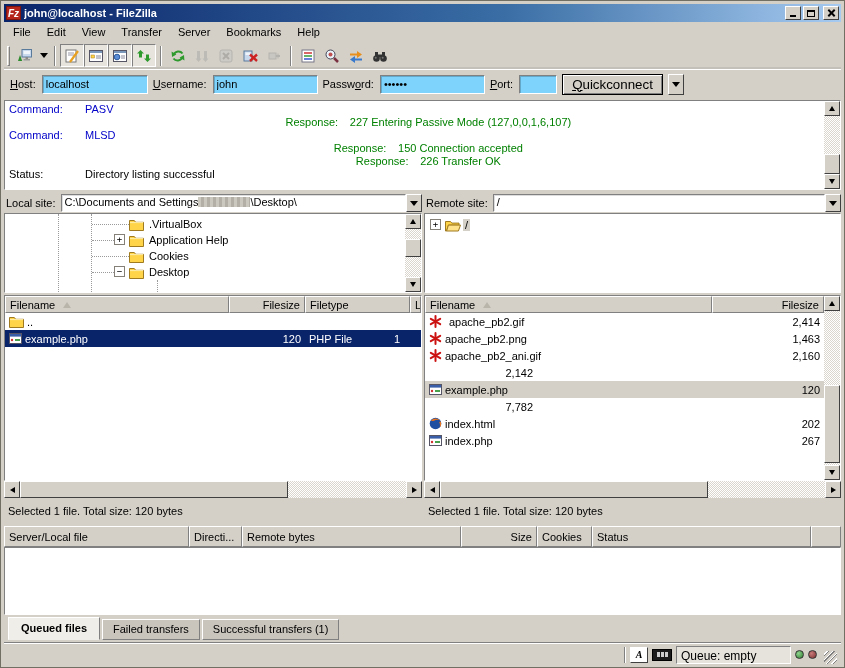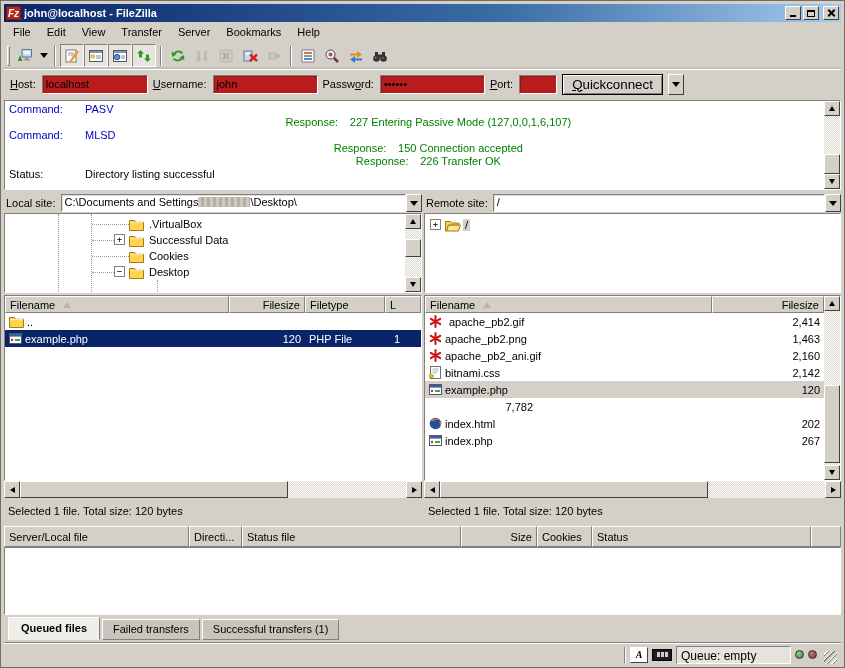--- a/index.html
+++ b/index.html
@@ -32,21 +32,21 @@
   .tri { width:0; height:0; display:inline-block; }
   .tri-down { border-left:4px solid transparent; border-right:4px solid transparent; border-top:5px solid #000; }
   .tri-up-s  { border-left:3px solid transparent; border-right:3px solid transparent; border-bottom:5px solid #000; }
   .tri-down-s{ border-left:3px solid transparent; border-right:3px solid transparent; border-top:5px solid #000; }
   .tri-left-s{ border-top:3px solid transparent; border-bottom:3px solid transparent; border-right:5px solid #000; }
   .tri-right-s{border-top:3px solid transparent; border-bottom:3px solid transparent; border-left:5px solid #000; }
 
   
   .quickbar { height:29px; flex:0 0 29px; display:flex; align-items:center; gap:5px; padding:0 6px; border-top:1px solid #fff; box-shadow:0 -2px 0 #80808033; }
   .qc-label { white-space:nowrap; margin-right:1px; }
-  .field { background:#b91c1c; border:1px solid; border-color:#808080 #fff #fff #808080; box-shadow:inset 1px 1px 0 #00000033; }
+  .field { background:#7dd3fc; border:1px solid; border-color:#808080 #fff #fff #808080; box-shadow:inset 1px 1px 0 #00000033; }
   input.qc { height:19px; padding:2px 3px; font:11px "Liberation Sans",sans-serif; outline:none; }
   .qc-btn { height:21px; padding:2px 9px 3px; background:#D4D0C8; border:1px solid #000; box-shadow:inset 1px 1px 0 #fff, inset -1px -1px 0 #808080; white-space:nowrap; }
   .qc-dd  { height:21px; width:16px; background:#D4D0C8; border:1px solid; border-color:#fff #404040 #404040 #fff; display:flex; align-items:center; justify-content:center; }
 
   
   .log { height:90px; flex:0 0 90px; margin-top:2px; background:#fff; border:1px solid; border-color:#808080 #fff #fff #808080; position:relative; overflow:hidden; }
   .log-inner { padding:2px 4px; }
   .log-line { line-height:13px; white-space:nowrap; }
   .log-label { display:inline-block; width:76px; }
   .c-command { color:#0000C8; } .c-response { color:#008000;text-align:center; } .c-status { color:#000; }
@@ -370,21 +370,21 @@
           </div>
           <div class="tree-row" style="position: absolute; left: 0px; right: 16px; top: 18px;">
             <span class="tconn" style="left: 87px; width: 22px;"></span>
             <span class="expander" style="left: 109px;">+</span>
             <span class="ficon tree-ficon" style="left: 124px;">
               <svg width="15" height="13" viewBox="0 0 15 13">
                 <path d="M.5 2.5h4.8l1.4 1.8h7.8v8.2H.5z" fill="#FFD448" stroke="#A07A1E"></path>
                 <path d="M1 4.6h13" stroke="#FFEFAE"></path>
               </svg>
             </span>
-            <span class="tree-label" style="left: 142px;">Successful Data</span>
+            <span class="tree-label" style="left: 142px;">Application Help</span>
           </div>
           <div class="tree-row" style="position: absolute; left: 0px; right: 16px; top: 34px;">
             <span class="tconn" style="left: 87px; width: 37px;"></span>
             <span class="ficon tree-ficon" style="left: 124px;">
               <svg width="15" height="13" viewBox="0 0 15 13">
                 <path d="M.5 2.5h4.8l1.4 1.8h7.8v8.2H.5z" fill="#FFD448" stroke="#A07A1E"></path>
                 <path d="M1 4.6h13" stroke="#FFEFAE"></path>
               </svg>
             </span>
             <span class="tree-label" style="left: 142px;">Cookies</span>
@@ -406,21 +406,21 @@
       <div class="list-outer">
         <div class="list-main">
           <div class="list-header" id="localhead">
               <div class="col-h" style="width: 224px;">
                 <span>Filename</span>
                 <span class="sort-tri"></span>
               </div>
               <div class="col-h right" style="width: 76px;">
                 <span>Filesize</span>
               </div>
-              <div class="col-h" style="width: 80px;">
+              <div class="col-h" style="width: 105px;">
                 <span>Filetype</span>
               </div>
               <div class="col-h" style="width: 33px;">
                 <span>L</span>
               </div>
             </div>
           <div class="list-body" id="localbody">
               <div class="file-row">
                 <div class="cell" style="width: 224px;">
                   <span class="ficon">
@@ -561,32 +561,20 @@
                       </g>
                     </svg>
                   </span>
                   <span>apache_pb2_ani.gif</span>
                 </div>
                 <div class="cell right" style="width: 112px;">
                   <span>2,160</span>
                 </div>
               </div>
               <div class="file-row">
-                <div class="cell" style="width: 287px;">
-                  <span class="ficon">
-                    <svg width="13" height="13" viewBox="0 0 13 13">
-                      <rect x="1.5" y="0.5" width="10" height="12" fill="#fff" stroke="#707070"></rect>
-                      <line x1="3.5" y1="3" x2="9.5" y2="3" stroke="#A8B4C8"></line>
-                      <line x1="3.5" y1="5" x2="9.5" y2="5" stroke="#A8B4C8"></line>
-                      <line x1="3.5" y1="7" x2="8" y2="7" stroke="#A8B4C8"></line>
-                      <path d="M1 8l4 1.5-1.5 3-3-1z" fill="#F0C020" stroke="#8a6d1a" stroke-width=".5"></path>
-                    </svg>
-                  </span>
-                  <span>bitnami.css</span>
-                </div>
                 <div class="cell right" style="width: 112px;">
                   <span>2,142</span>
                 </div>
               </div>
               <div class="file-row sel-inactive">
                 <div class="cell" style="width: 287px;">
                   <span class="ficon">
                     <svg width="13" height="13" viewBox="0 0 13 13">
                       <rect x="0.5" y="1.5" width="12" height="10" fill="#fff" stroke="#556"></rect>
                       <rect x="1" y="2" width="11" height="2.6" fill="#3A5FA8"></rect>
@@ -667,21 +655,21 @@
   <div class="splitter2"></div>
 
   <div class="queue-header" id="queuehead">
       <div class="col-h" style="width: 185px;">
         <span>Server/Local file</span>
       </div>
       <div class="col-h" style="width: 53px;">
         <span>Directi...</span>
       </div>
       <div class="col-h" style="width: 219px;">
-        <span>Status file</span>
+        <span>Remote bytes</span>
       </div>
       <div class="col-h right" style="width: 76px;">
         <span>Size</span>
       </div>
       <div class="col-h" style="width: 55px;">
         <span>Cookies</span>
       </div>
       <div class="col-h" style="width: 219px;">
         <span>Status</span>
       </div>

